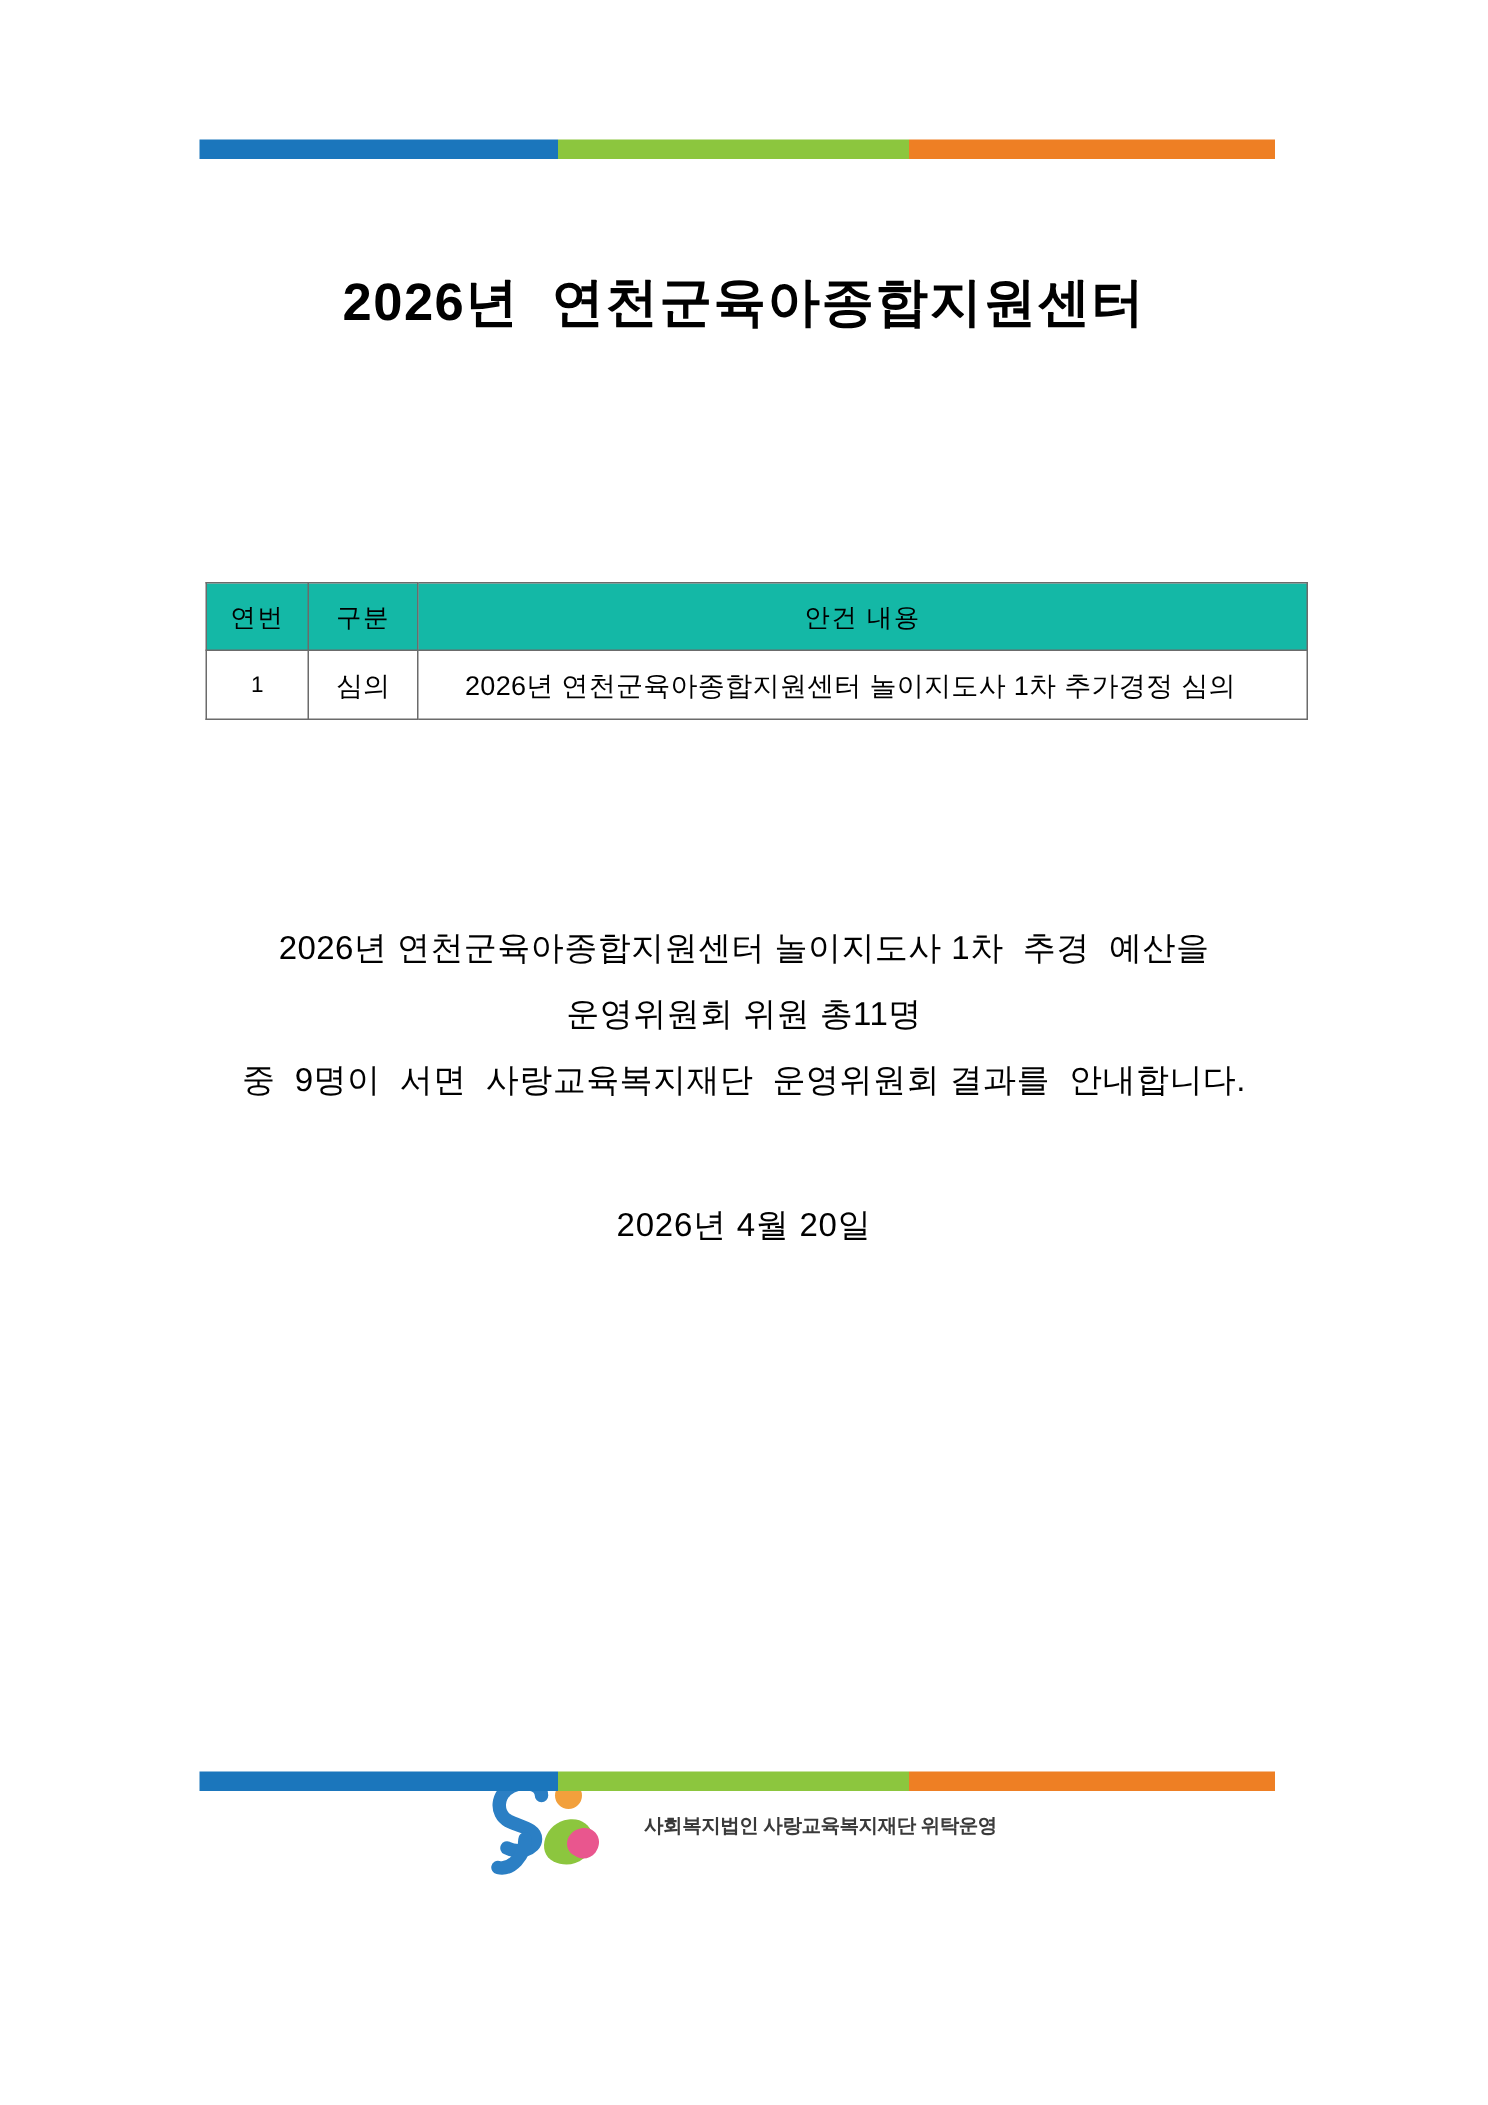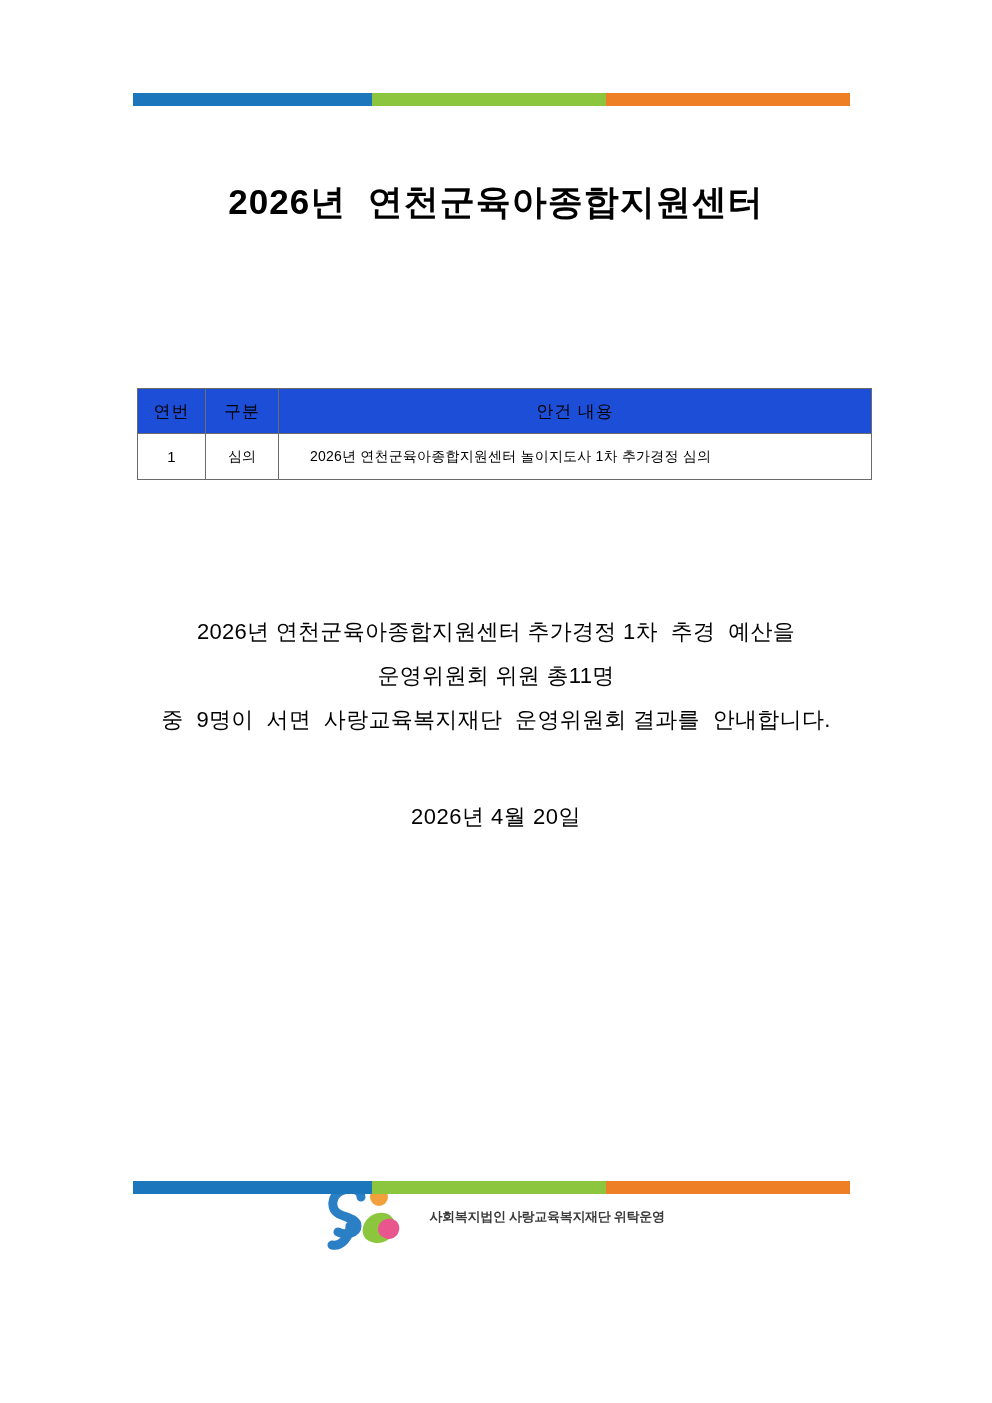--- a/index.html
+++ b/index.html
@@ -65,28 +65,28 @@
     table-layout: fixed;
   }
   .agenda-table th,
   .agenda-table td {
     border: 1px solid #6b6b6b;
     text-align: center;
     vertical-align: middle;
     font-weight: normal;
   }
   .agenda-table thead th {
-    background: #1d4ed8;
+    background: #14b8a6;
     height: 42px;
     font-size: 17px;
     letter-spacing: 1px;
   }
   .agenda-table tbody td {
     height: 43px;
-    font-size: 14px;
+    font-size: 18px;
     background: #ffffff;
   }
   .col-no { width: 65px; }
   .col-type { width: 70px; }
   .col-content { width: 590px; }
   .agenda-table tbody td.cell-content {
     text-align: left;
     padding-left: 31px;
     letter-spacing: 0.2px;
   }
@@ -182,21 +182,21 @@
     <tbody>
       <tr>
         <td class="cell-no">1</td>
         <td class="cell-type">심의</td>
         <td class="cell-content">2026년  연천군육아종합지원센터  놀이지도사  1차  추가경정  심의</td>
       </tr>
     </tbody>
   </table>
 
   <div class="body-block">
-    <div class="body-line">2026년 연천군육아종합지원센터 추가경정 1차  추경  예산을</div>
+    <div class="body-line">2026년 연천군육아종합지원센터 놀이지도사 1차  추경  예산을</div>
     <div class="body-line">운영위원회 위원 총11명</div>
     <div class="body-line">중  9명이  서면  사랑교육복지재단  운영위원회 결과를  안내합니다.</div>
     <div class="date-line">2026년 4월 20일</div>
   </div>
 
   <div class="logo-wrap">
     <div class="logo-inner">
       <div class="logo-mark">
         <svg width="92" height="68" viewBox="0 0 92 68" xmlns="http://www.w3.org/2000/svg">
 

